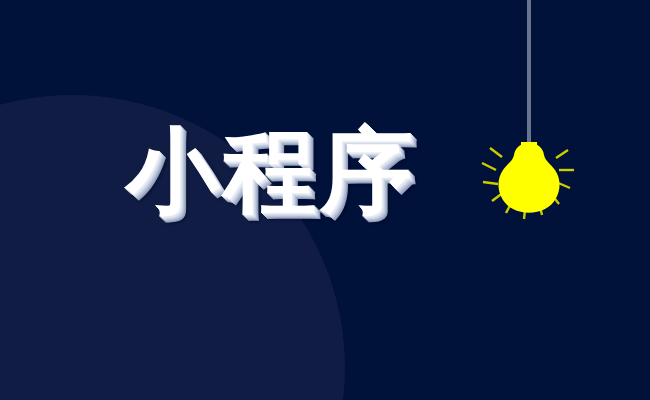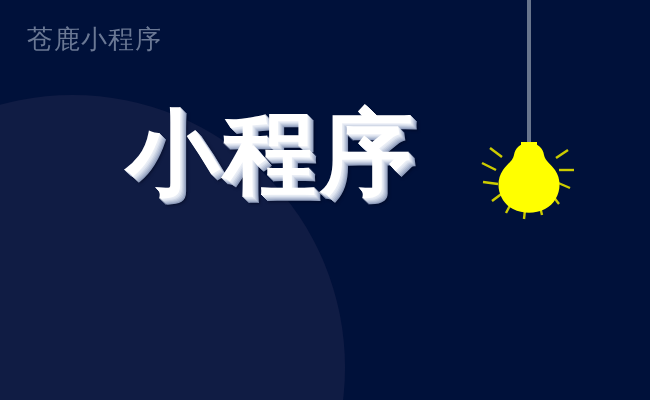--- a/index.html
+++ b/index.html
@@ -47,21 +47,21 @@
     left: 471px;
     top: 0px;
     width: 120px;
     height: 240px;
   }
 
   
   #title-main {
     position: absolute;
     left: 126px;
-    top: 101px;
+    top: 119px;
     font-size: 93px;
     line-height: 104px;
     font-weight: 700;
     letter-spacing: 4px;
     white-space: nowrap;
     color: #ffffff;
     text-shadow:
        1px 1px 0 #e9edf5,
        2px 2px 0 #dfe5f0,
        3px 3px 0 #ccd4e4,
@@ -90,21 +90,20 @@
        5px 5px 4px rgba(0,6,26,.6);
   }
 </style>
 </head>
 <body>
 
 <div id="banner">
 
   <div id="bg-circle"></div>
 
-  <div id="logo">苍鹿小程序</div>
 
   <svg id="lamp" viewBox="0 0 120 240">
 
     <line x1="58" y1="0" x2="58" y2="146" stroke="#68758c" stroke-width="4"></line>
 
     <g stroke="#cccc00" stroke-width="2.4" stroke-linecap="butt">
       <line x1="19" y1="148" x2="31" y2="157"></line>
       <line x1="11" y1="163" x2="25" y2="170"></line>
       <line x1="12" y1="182" x2="27" y2="184"></line>
       <line x1="21" y1="201" x2="33" y2="192"></line>

